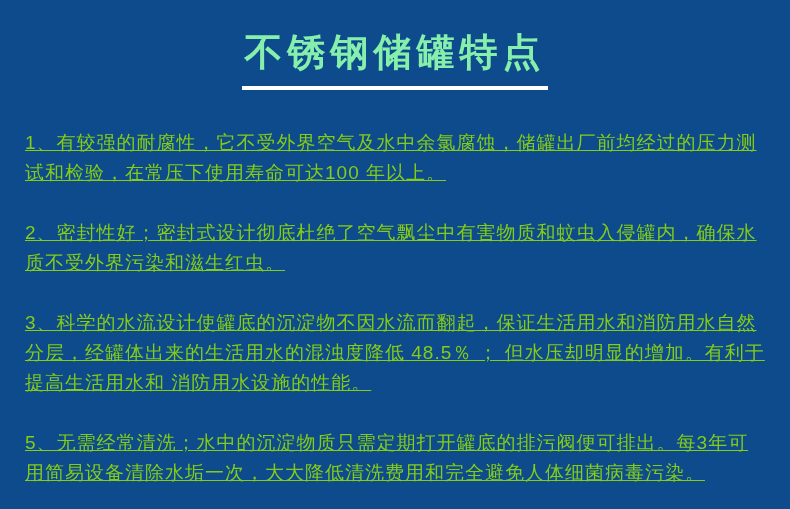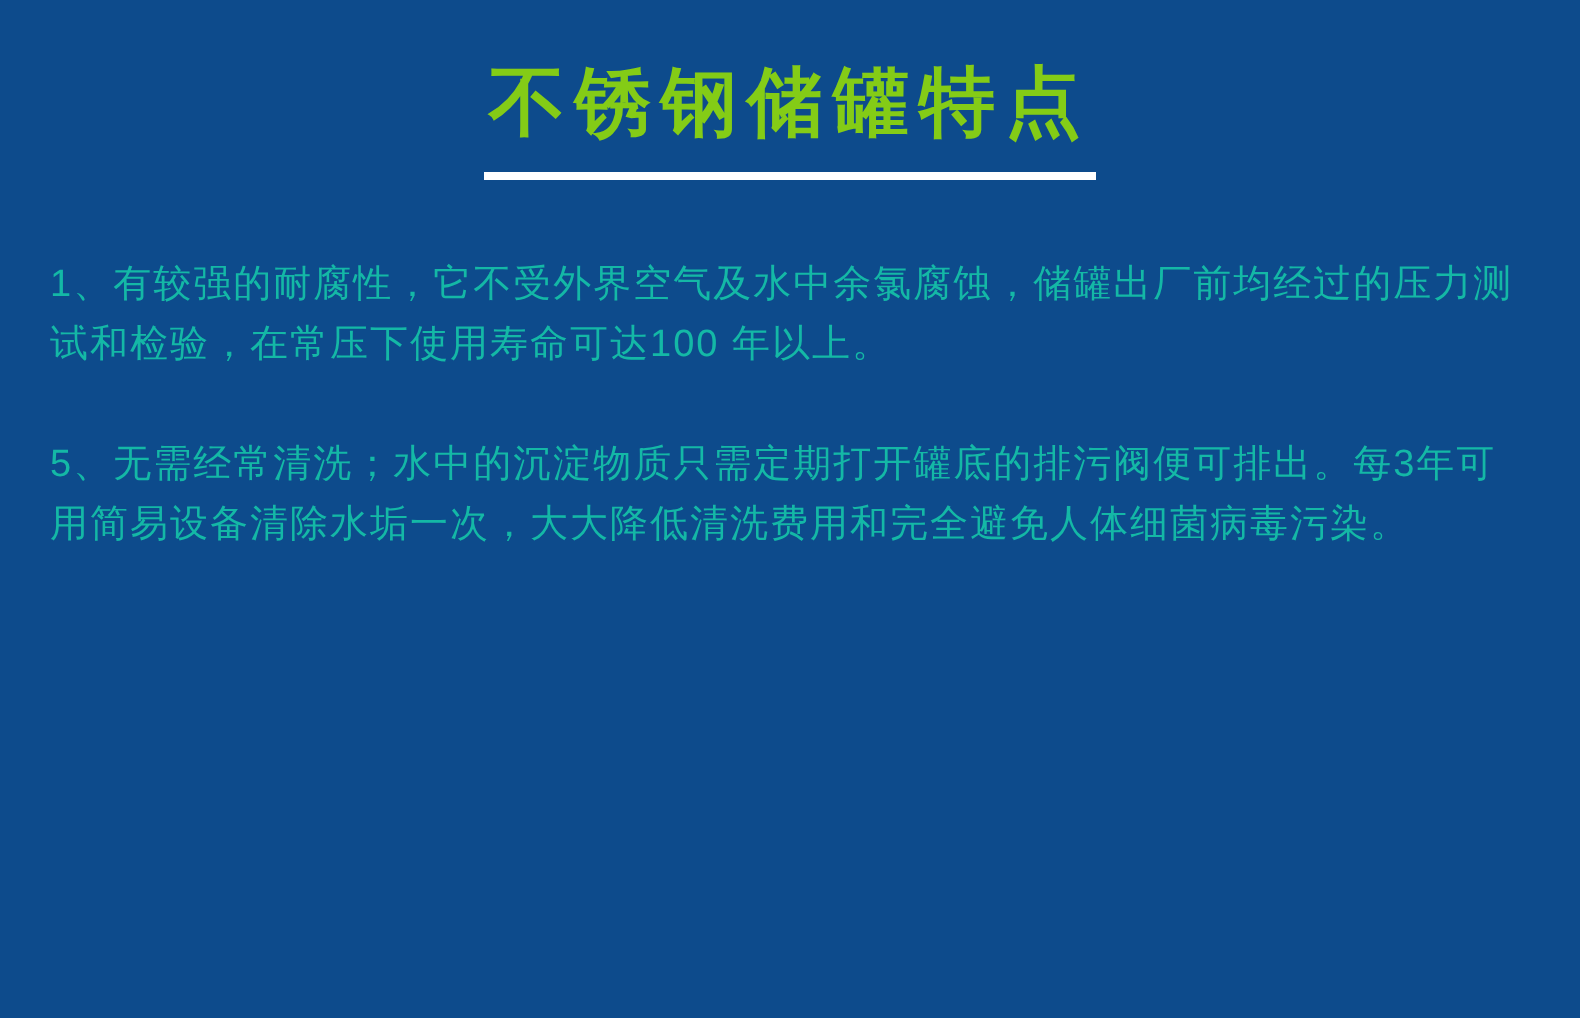--- a/index.html
+++ b/index.html
@@ -19,45 +19,48 @@
   .header {
     padding-top: 31px;
     text-align: center;
   }
   .title {
     margin: 0;
     font-size: 38px;
     line-height: 42px;
     font-weight: bold;
     letter-spacing: 5px;
-    color: #84cc16;
+    color: #86efac;
   }
   .title-underline {
     width: 306px;
     height: 4px;
     background: #ffffff;
     margin: 13px auto 0 auto;
   }
   .features {
     padding: 38px 24px 0 25px;
   }
   .feature {
     margin: 0 0 30px 0;
     font-size: 19px;
     line-height: 30px;
     letter-spacing: 1px;
-    color: #14b8a6;
+    color: #84cc16;
     text-align: left;
+    text-decoration: underline;
   }
 </style>
 </head>
 <body>
 
 <div class="poster">
   <header class="header">
     <h1 class="title">不锈钢储罐特点</h1>
     <div class="title-underline"></div>
   </header>
   <main class="features">
     <p class="feature">1、有较强的耐腐性，它不受外界空气及水中余氯腐蚀，储罐出厂前均经过的压力测试和检验，在常压下使用寿命可达100 年以上。</p>
+    <p class="feature">2、密封性好；密封式设计彻底杜绝了空气飘尘中有害物质和蚊虫入侵罐内，确保水质不受外界污染和滋生红虫。</p>
+    <p class="feature">3、科学的水流设计使罐底的沉淀物不因水流而翻起，保证生活用水和消防用水自然分层，经罐体出来的生活用水的混浊度降低 48.5％ ； 但水压却明显的增加。有利于提高生活用水和 消防用水设施的性能。</p>
     <p class="feature">5、无需经常清洗；水中的沉淀物质只需定期打开罐底的排污阀便可排出。每3年可用简易设备清除水垢一次，大大降低清洗费用和完全避免人体细菌病毒污染。</p>
   </main>
 </div>
 
 </body></html>

